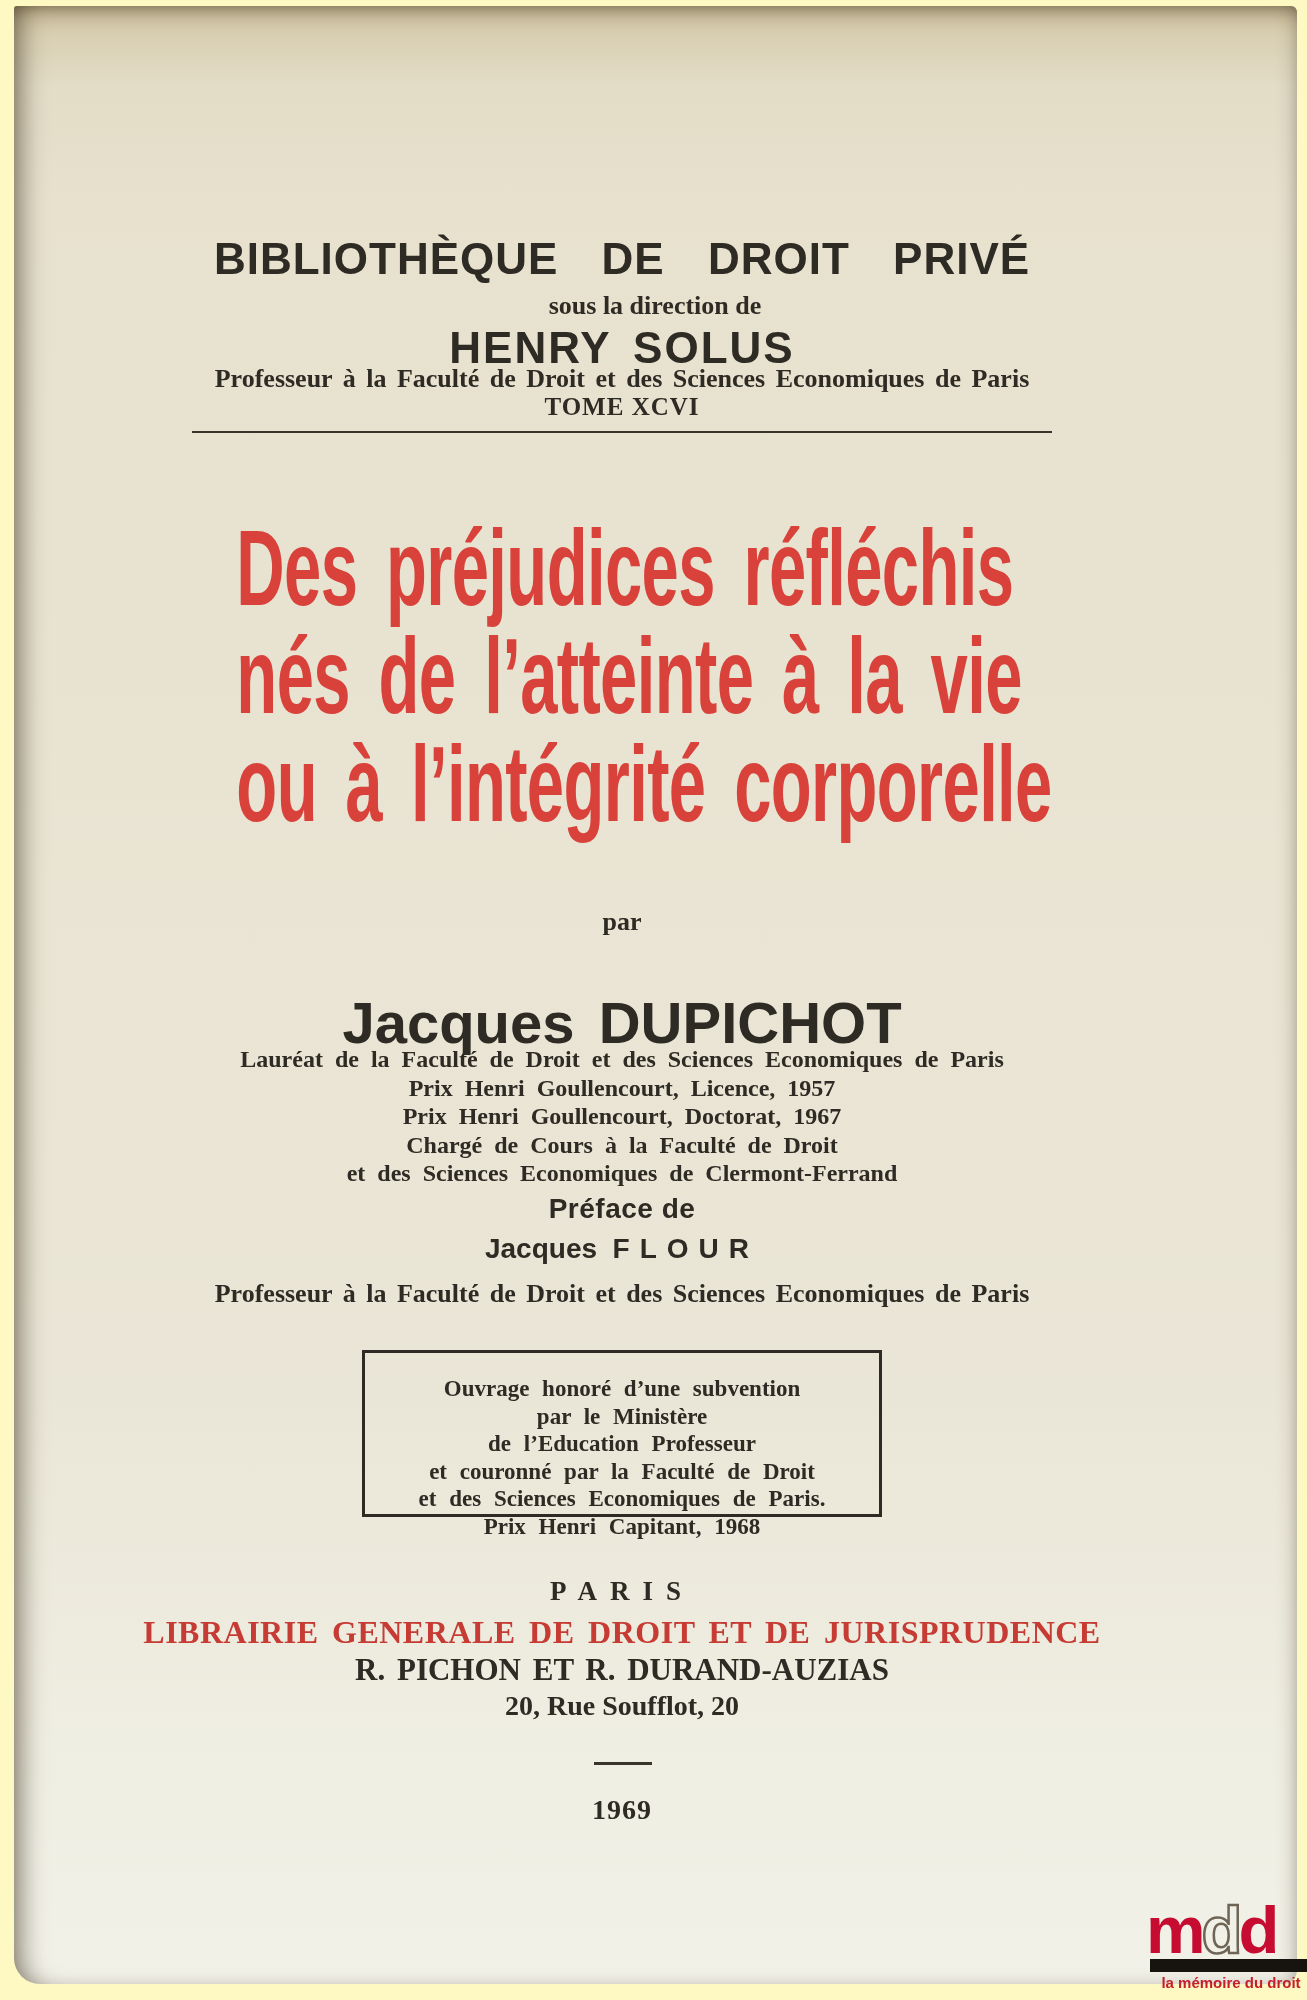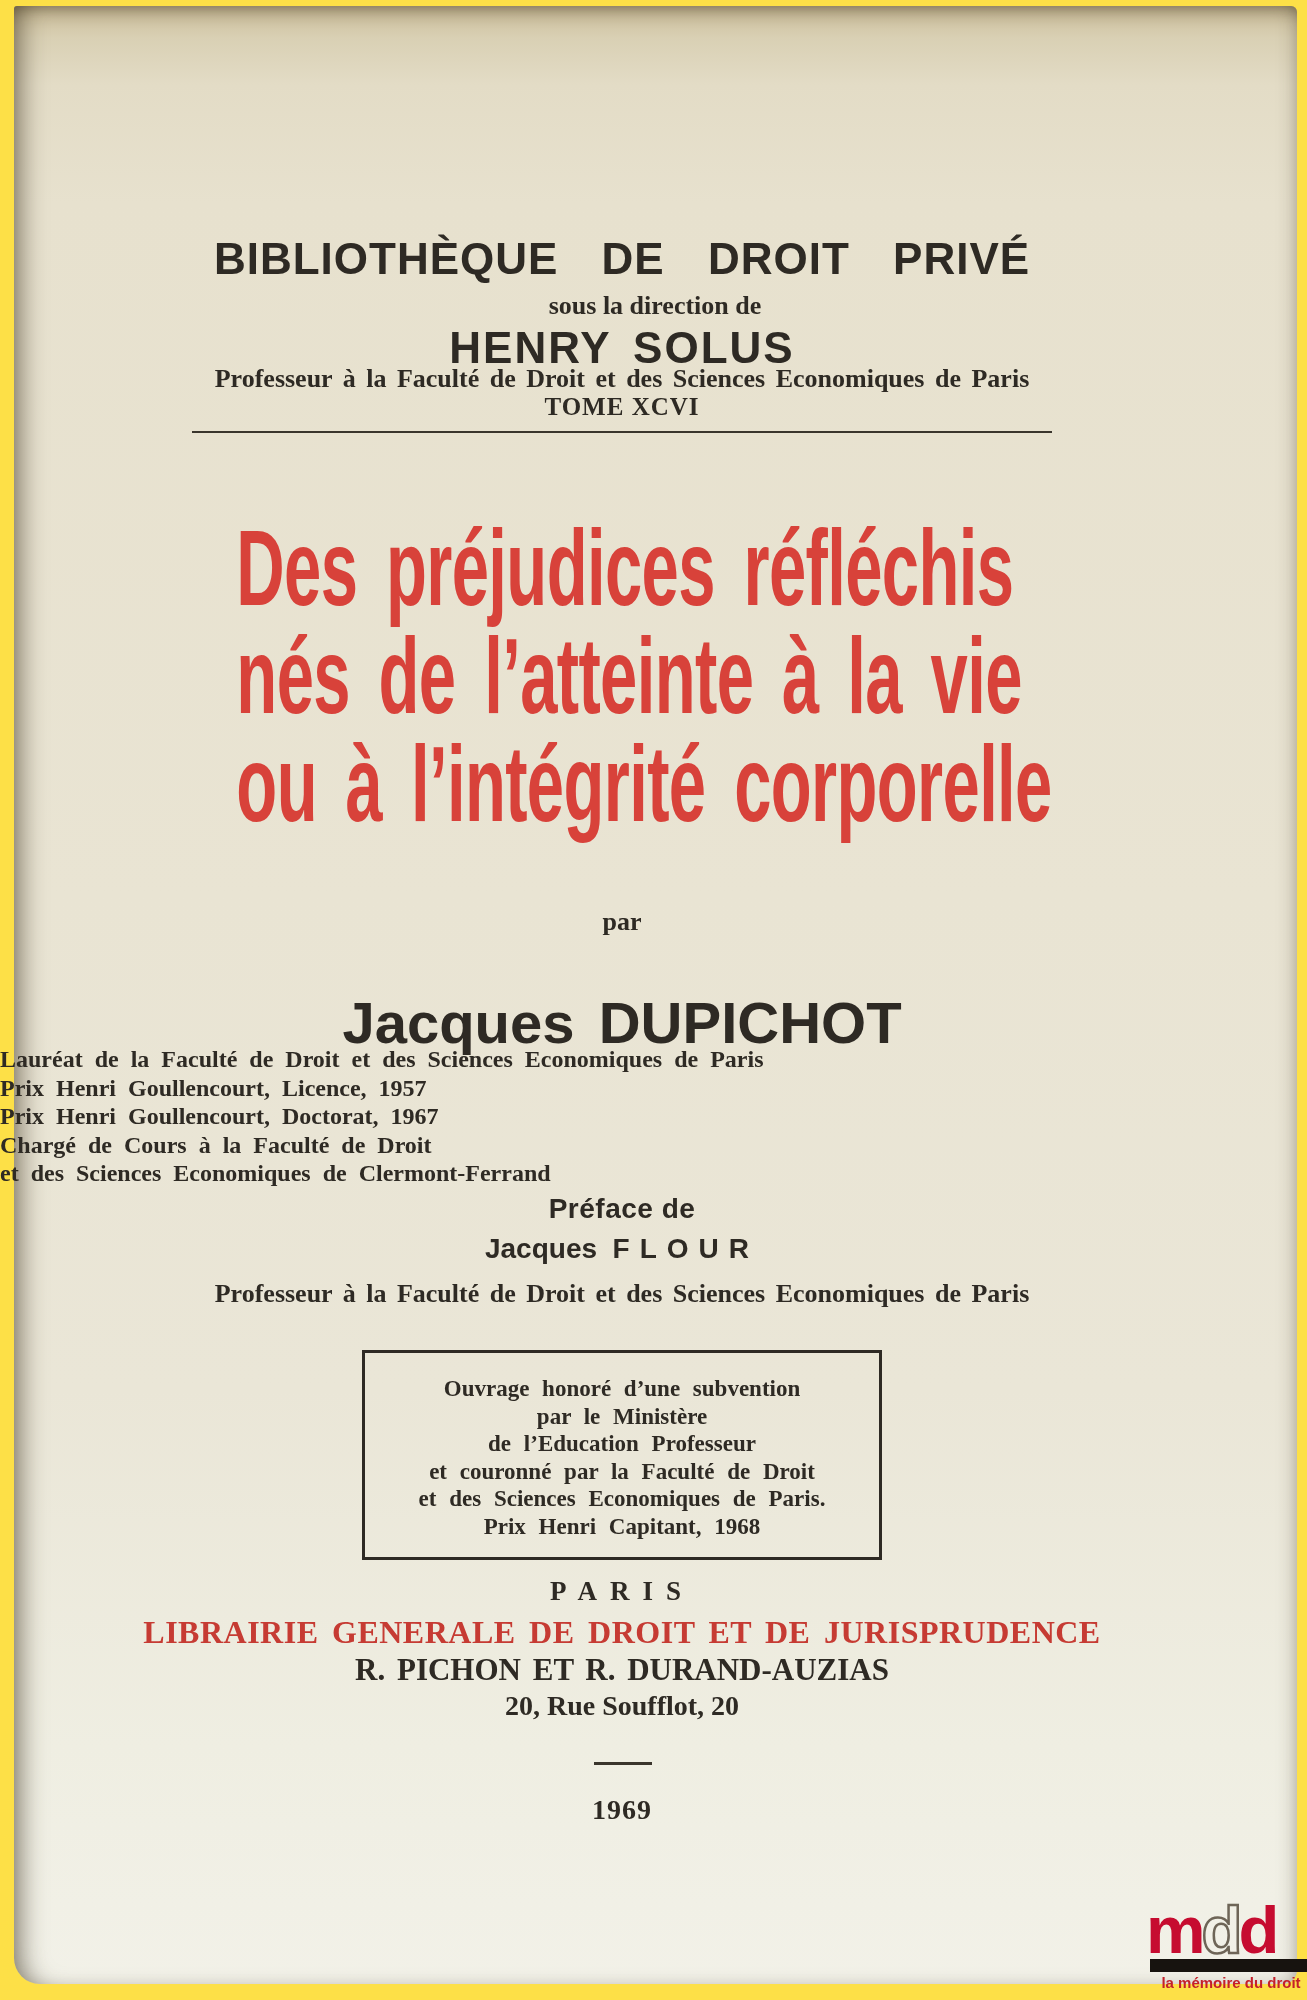--- a/index.html
+++ b/index.html
@@ -1,36 +1,36 @@
 <!DOCTYPE html>
 <html><head>
 <meta charset="utf-8">
 <style>
   html,body{margin:0;padding:0;background:#0c0a07;}
-  .screen{position:relative;width:1307px;height:2000px;background:#fde047;overflow:hidden;
+  .screen{position:relative;width:1307px;height:2000px;background:#fef9c3;overflow:hidden;
           font-family:"Liberation Serif","DejaVu Serif",serif;}
   .paper{position:absolute;left:14px;top:6px;width:1283px;height:1978px;
          background:linear-gradient(180deg,#c9bb97 0%,#d9d0b4 1.6%,#e3dcc6 4%,#e7e1ce 10%,
                     #e9e4d3 45%,#eae6d7 70%,#efeee2 88%,#f2f1e8 100%);
          border-radius:3px 6px 14px 26px;
          box-shadow:inset 20px 0 26px -14px rgba(55,45,25,.6),
                     inset -12px 0 20px -12px rgba(55,45,25,.38),
                     inset 0 14px 18px -12px rgba(55,45,25,.45);}
   .content{position:absolute;left:0;top:0;width:1244px;height:2000px;}
   .ln{position:absolute;left:0;width:1244px;text-align:center;color:#2e2a24;white-space:nowrap;}
   .sans{font-family:"Liberation Sans","DejaVu Sans",sans-serif;}
   .serif{font-family:"Liberation Serif","DejaVu Serif",serif;font-weight:bold;}
   .rule{position:absolute;background:#3a352c;}
   .title{position:absolute;left:0;top:514px;width:1244px;text-align:center;
          font-family:"Liberation Sans","DejaVu Sans",sans-serif;font-weight:bold;
          font-size:108px;line-height:108px;letter-spacing:-1px;word-spacing:.16em;
          transform:scaleX(.62);transform-origin:622px 0;white-space:nowrap;}
-  .credentials{position:absolute;left:0;top:1045px;width:1244px;text-align:left;
+  .credentials{position:absolute;left:0;top:1045px;width:1244px;text-align:center;
                font-size:24px;line-height:28.6px;word-spacing:6px;color:#2e2a24;}
-  .awardbox{position:absolute;left:362px;top:1350px;width:520px;height:210px;
+  .awardbox{position:absolute;left:362px;top:1350px;width:520px;height:167px;
             box-sizing:border-box;border:3px solid #2e2a24;padding-top:22px;
             text-align:center;font-size:23px;line-height:27.6px;word-spacing:7px;color:#2e2a24;}
   .logo{position:absolute;left:1146px;top:1898px;width:165px;
         font-family:"Liberation Sans","DejaVu Sans",sans-serif;font-weight:bold;
         font-size:67px;line-height:64px;letter-spacing:-4px;text-align:left;white-space:nowrap;}
   .logo .solid{color:#c60c30;}
   .logo .outline{color:transparent;-webkit-text-stroke:2.5px #6e6557;}
   .logo-bar{position:absolute;left:1150px;top:1959px;width:157px;height:13px;background:#17130f;}
   .tagline{position:absolute;left:1156px;top:1974px;width:150px;text-align:center;
            font-family:"Liberation Sans","DejaVu Sans",sans-serif;font-weight:bold;

